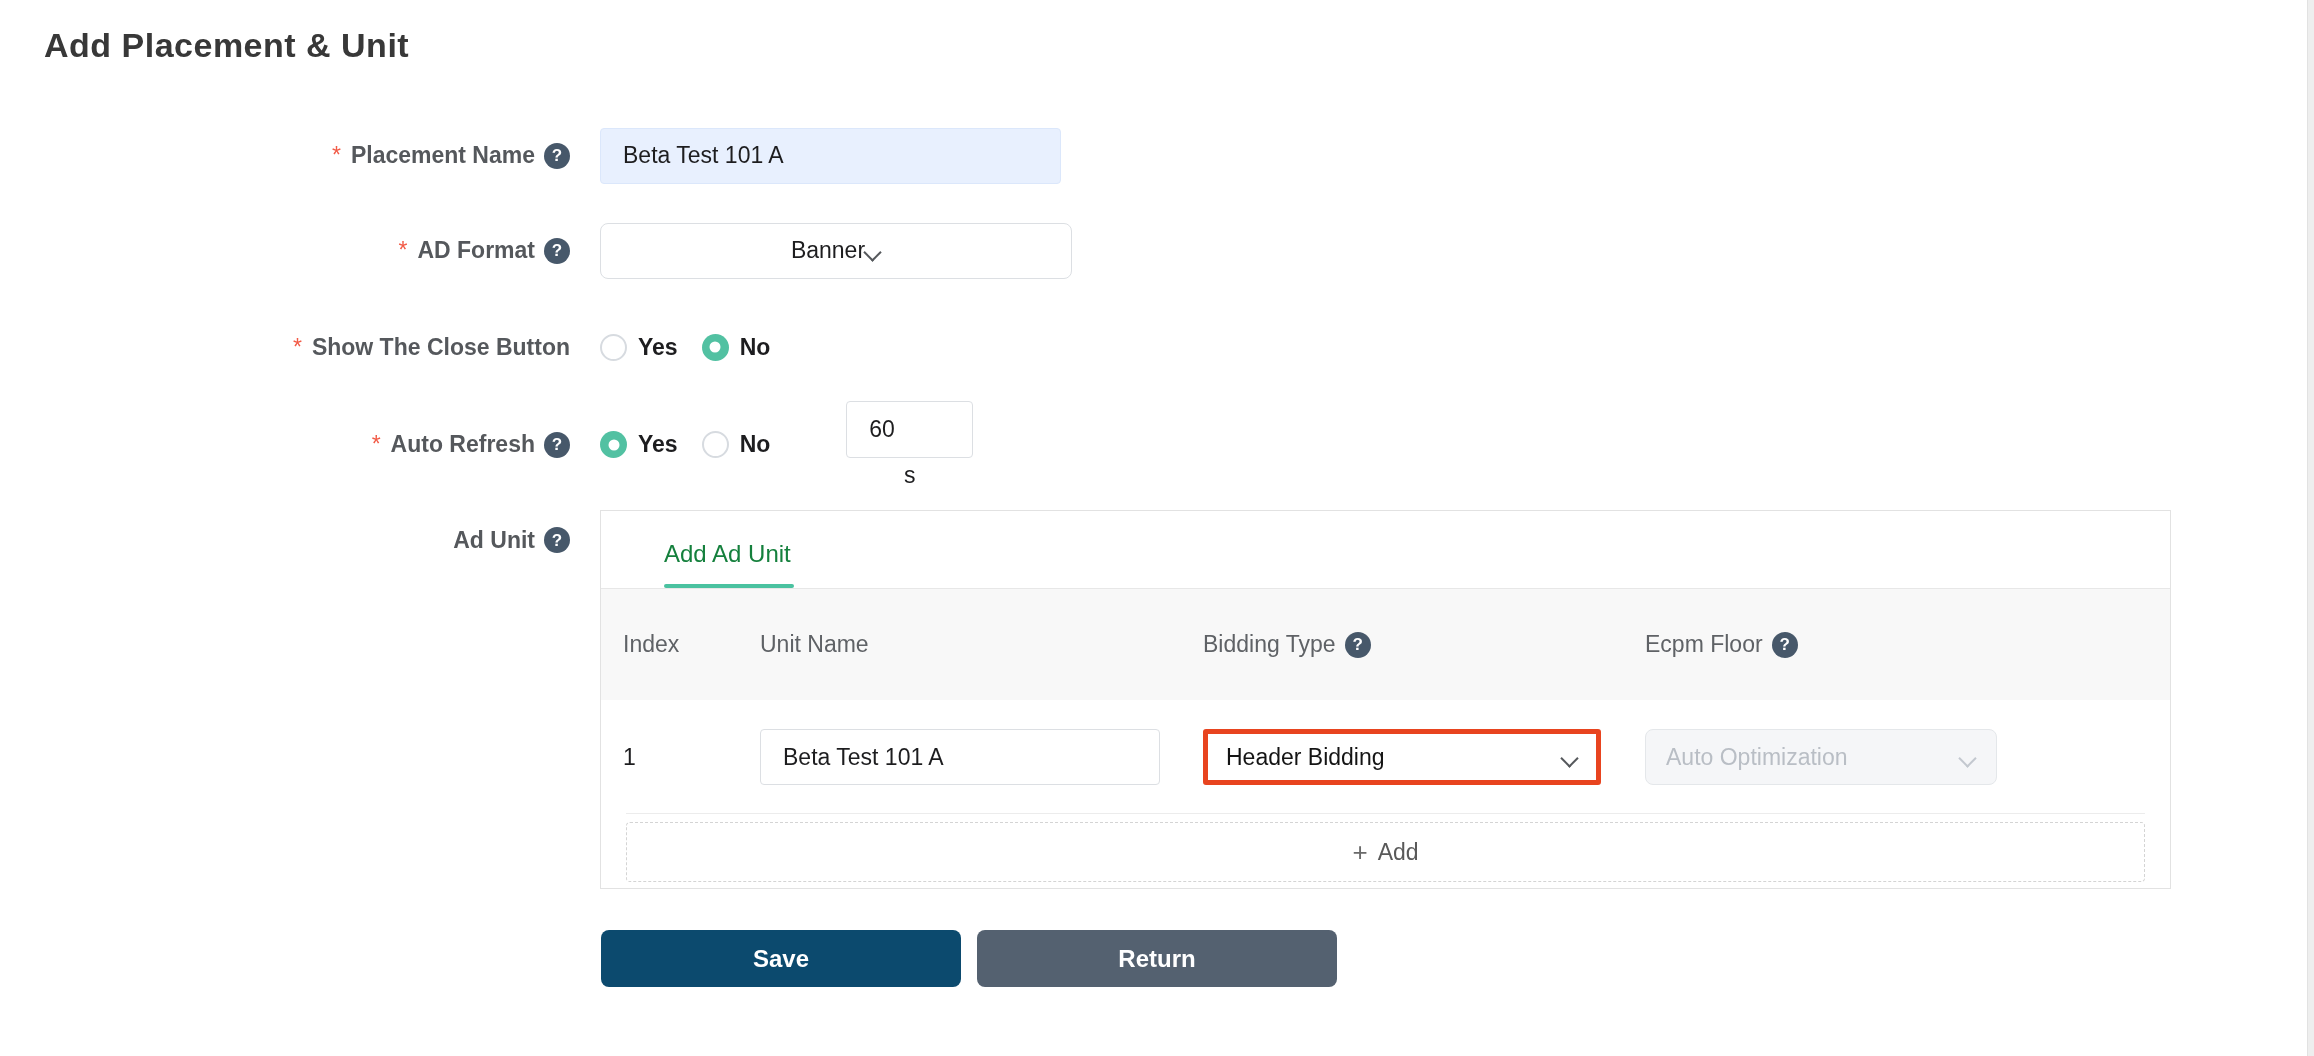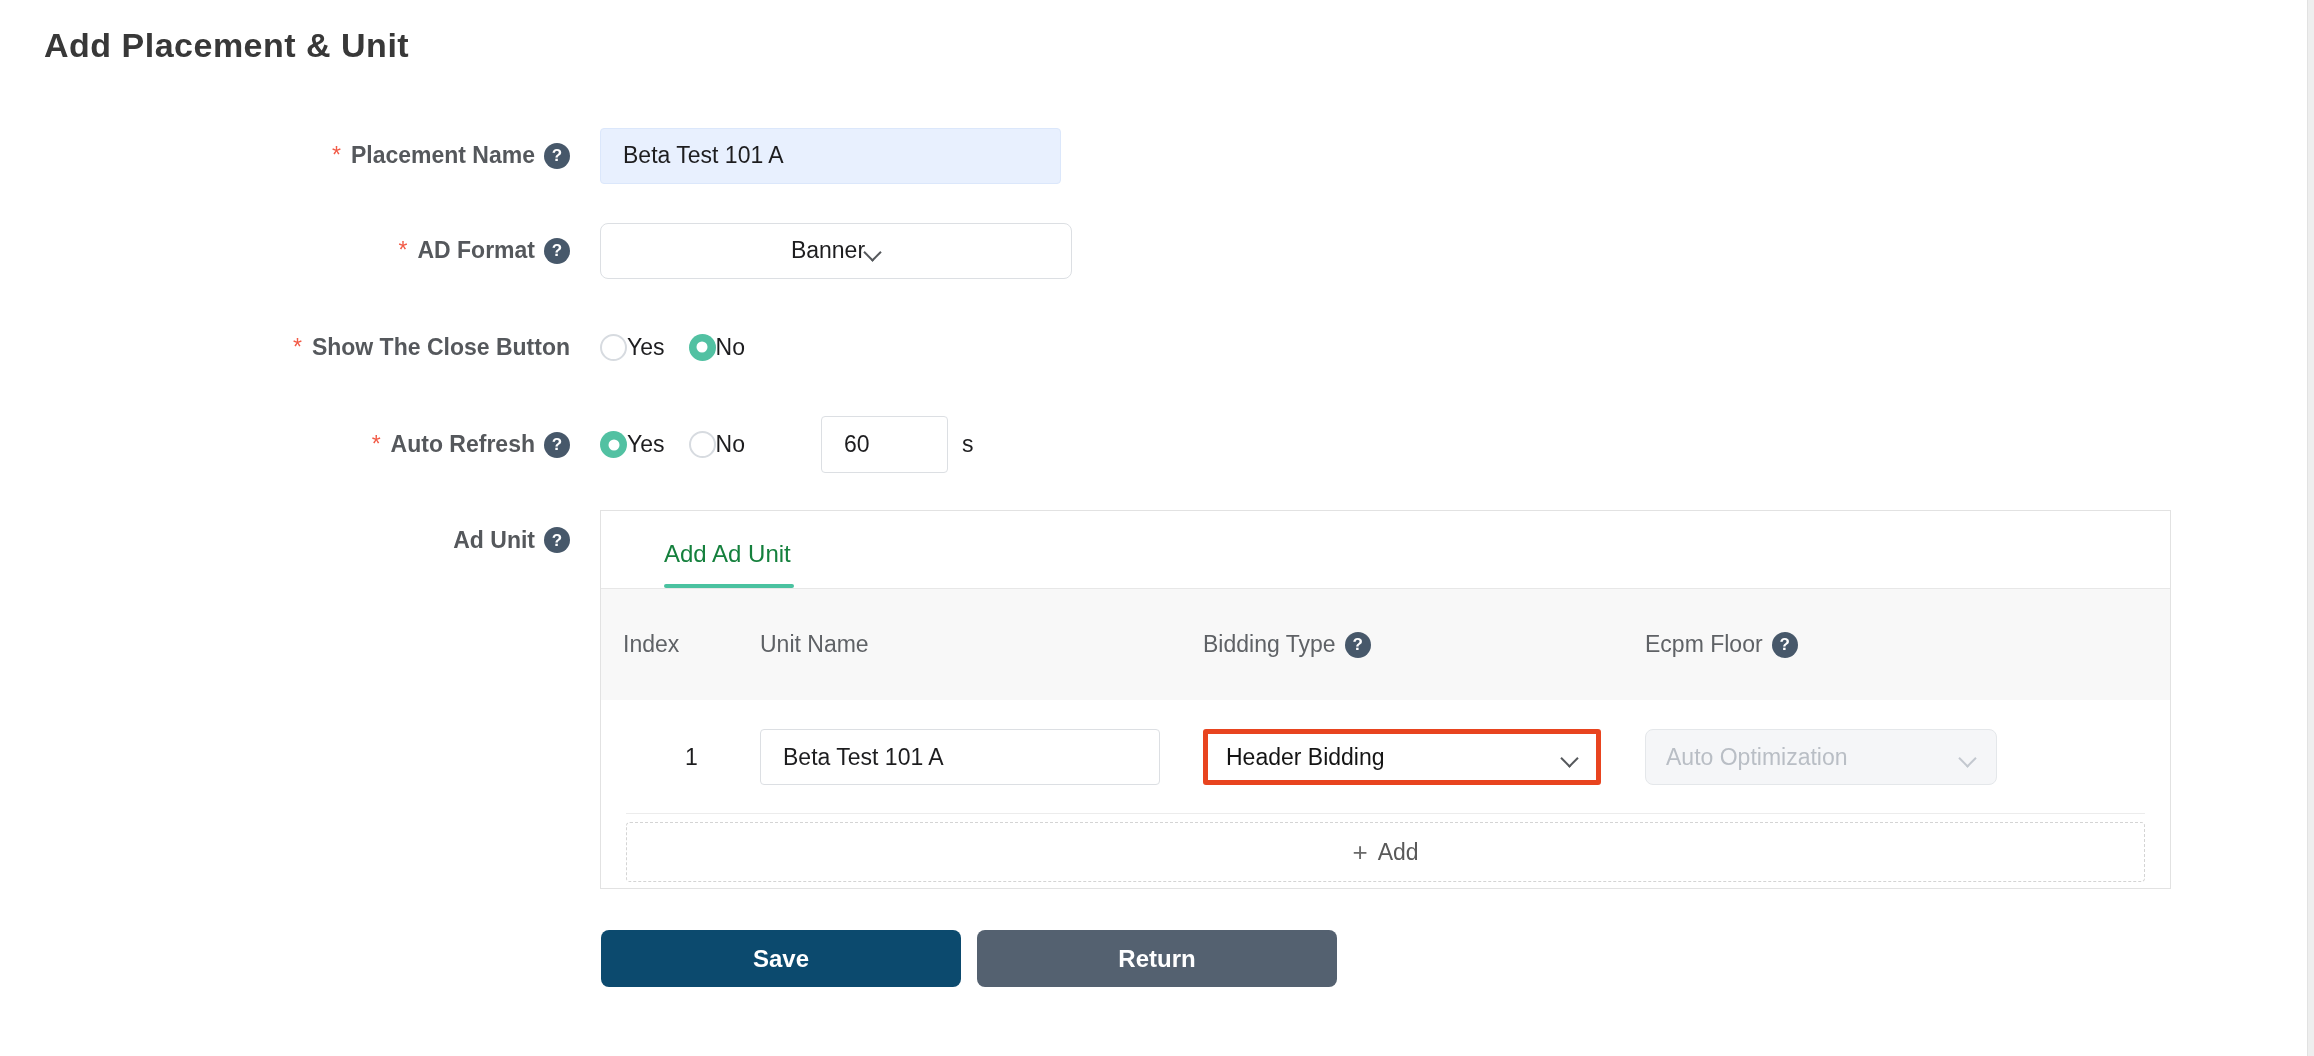--- a/index.html
+++ b/index.html
@@ -54,21 +54,21 @@
   .chevron::before {
     content: ""; position: absolute; left: 1px; top: 3px;
     width: 11px; height: 11px;
     border-right: 2px solid #55585c; border-bottom: 2px solid #55585c;
     transform: rotate(45deg);
   }
   .chevron.light::before { border-color: #c3c8cf; }
 
   
   .radio-group { display: flex; align-items: center; gap: 24px; }
-  .radio-option { display: flex; align-items: flex-start; cursor: pointer; }
+  .radio-option { display: flex; align-items: flex-start; gap: 11px; cursor: pointer; font-weight: bold; }
   .radio-circle {
     width: 27px; height: 27px; border-radius: 50%;
     background: #ffffff; border: 2px solid #d7dbe0; position: relative;
   }
   .radio-circle.checked { background: #52c1a2; border: none; }
   .radio-circle.checked::after {
     content: ""; position: absolute; left: 50%; top: 50%;
     width: 11px; height: 11px; border-radius: 50%; background: #ffffff;
     transform: translate(-50%, -50%);
   }
@@ -85,21 +85,21 @@
     position: absolute; left: 63px; top: 4px; height: 78px;
     display: flex; align-items: center;
     font-size: 24px; color: #15803d; cursor: pointer;
   }
   .tab-underline {
     position: absolute; left: 63px; bottom: 0; width: 130px; height: 4px;
     background: #4ac2a0; border-radius: 2px;
   }
 
   .cols { display: flex; align-items: center; padding-left: 22px; }
-  .col-index { width: 137px; flex-shrink: 0; text-align: center; }
+  .col-index { width: 137px; flex-shrink: 0; }
   .col-unit { width: 443px; flex-shrink: 0; }
   .col-bidding { width: 442px; flex-shrink: 0; }
   .col-ecpm { flex: 1; }
 
   .table-header {
     height: 111px; background: #f8f8f8;
     font-size: 23px; color: #5f6266;
   }
   .th-cell { display: flex; align-items: center; gap: 9px; }
 
@@ -136,21 +136,21 @@
     display: flex; align-items: center; justify-content: center;
   }
   .btn-save { background: #0c4a6e; }
   .btn-return { background: #546170; }
 
   .scroll-strip {
     position: absolute; right: 0; top: 0; width: 7px; height: 1056px;
     background: #eeeeee; border-left: 1px solid #e2e2e2;
   }
 
-  .interval-group { margin-left: 76px; display: flex; align-items: center; gap: 14px; }
+  .interval-group { margin-left: 76px; display: flex; align-items: center; gap: 4px; flex-direction: column; }
   .interval-input { width: 127px; height: 57px; }
   .interval-unit { font-size: 23px; color: #1d1d1f; }
 </style>
 </head>
 <body>
 
 <h1 class="page-title">Add Placement &amp; Unit</h1>
 
 <div class="form-row" style="top:127px; height:57px;">
   <div class="label-col">

